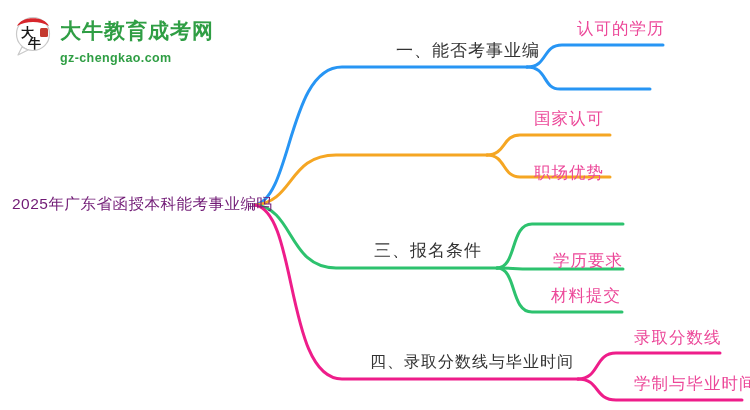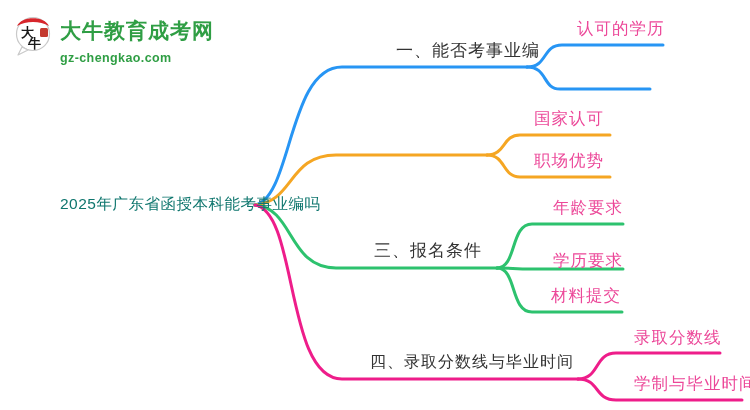--- a/index.html
+++ b/index.html
@@ -8,21 +8,21 @@
     background:#ffffff;
     font-family:"Liberation Sans","DejaVu Sans",sans-serif;
   }
   .stage{position:absolute;inset:0;}
   svg.lines{position:absolute;left:0;top:0;}
   .lbl{
     position:absolute;white-space:nowrap;color:#3a3a3a;
     font-family:"Liberation Sans","DejaVu Sans",sans-serif;
     line-height:1.2;
   }
-  .root-lbl{font-size:15.5px;color:#0f766e;letter-spacing:0.5px;margin-left:48px;}
+  .root-lbl{font-size:15.5px;color:#701a75;letter-spacing:0.5px;}
   .branch-lbl{font-size:17px;color:#333;letter-spacing:1px;}
   .leaf-lbl{font-size:16.5px;color:#ec4899;letter-spacing:1px;}
   
   .logo{position:absolute;left:13px;top:11px;display:flex;align-items:flex-start;}
   .logo-badge{width:42px;height:48px;position:relative;flex:0 0 auto;}
   .logo-texts{margin-left:5px;padding-top:6px;}
   .logo-title{
     font-size:21px;font-weight:bold;color:#2f9e44;letter-spacing:1px;
   }
   .logo-sub{
@@ -58,23 +58,22 @@
 
   <div class="lbl root-lbl" style="left:12px;top:195px;">2025年广东省函授本科能考事业编吗</div>
 
   <div class="lbl branch-lbl" style="left:372px;top:41px;margin-left:24px;">一、能否考事业编</div>
   <div class="lbl branch-lbl" style="left:370px;top:352px;font-size:16px;">四、录取分数线与毕业时间</div>
   <div class="lbl branch-lbl" style="left:374px;top:241px;">三、报名条件</div>
 
   <div class="lbl leaf-lbl" style="left:577px;top:19px;">认可的学历</div>
 
   <div class="lbl leaf-lbl" style="left:534px;top:109px;">国家认可</div>
-  <div class="lbl leaf-lbl" style="left:534px;top:151px;">职场优势</div>
+  <div class="lbl leaf-lbl" style="left:534px;top:163px;">职场优势</div>
 
-  <div class="lbl leaf-lbl" style="left:553px;top:198px;">年龄要求</div>
   <div class="lbl leaf-lbl" style="left:553px;top:243px;margin-top:8px;">学历要求</div>
   <div class="lbl leaf-lbl" style="left:551px;top:286px;">材料提交</div>
 
   <div class="lbl leaf-lbl" style="left:634px;top:328px;">录取分数线</div>
   <div class="lbl leaf-lbl" style="left:634px;top:374px;">学制与毕业时间</div>
 
   <div class="logo">
     <div class="logo-badge">
       <svg width="42" height="48" viewBox="0 0 42 48">
 

